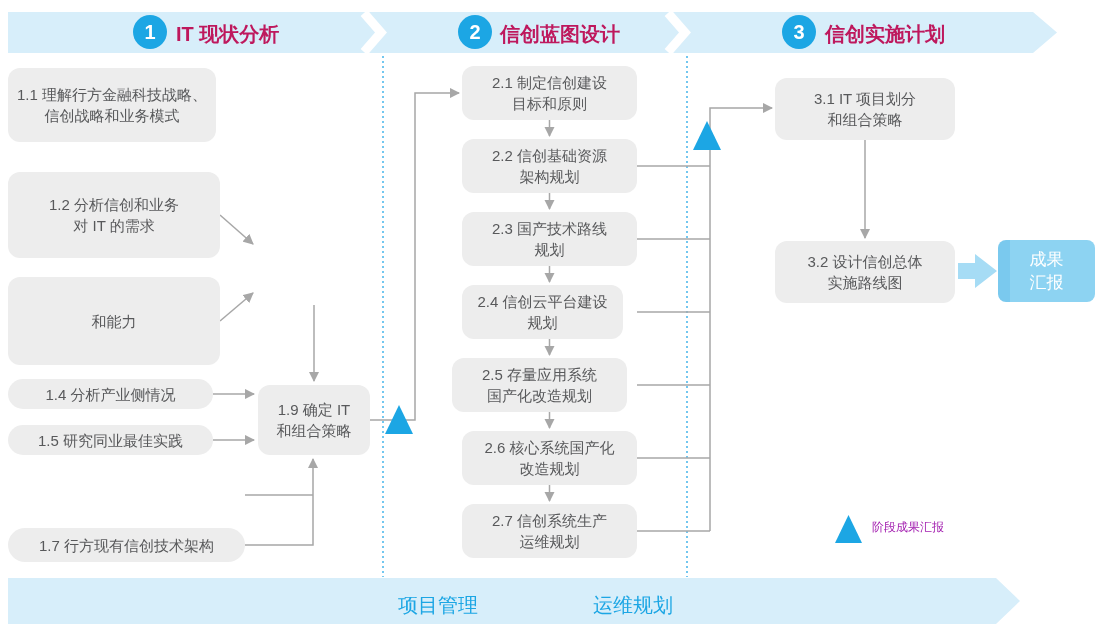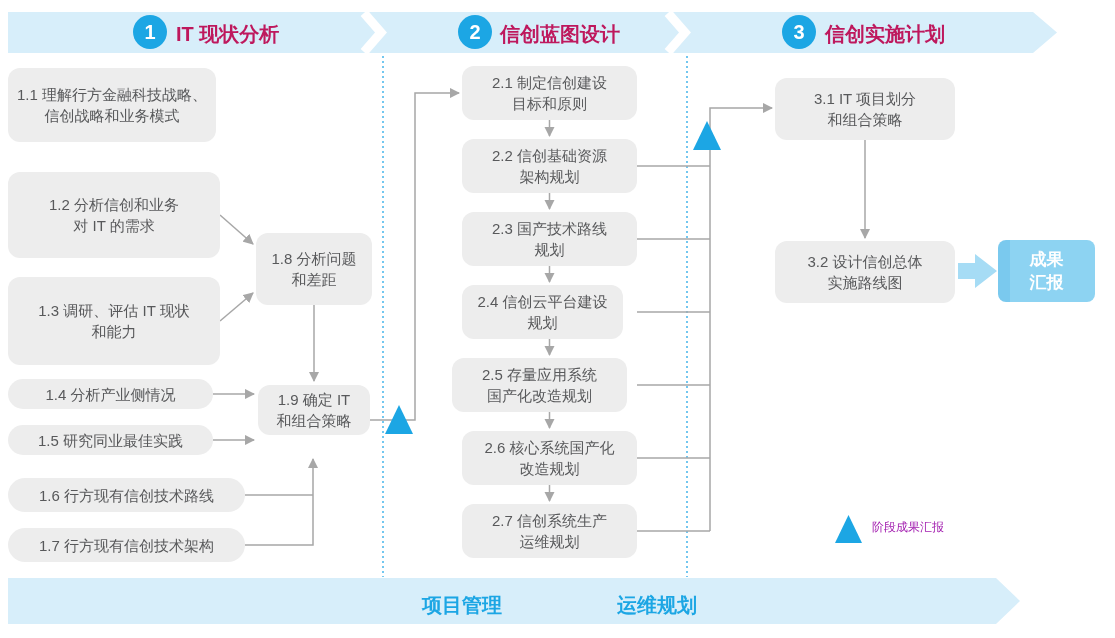--- a/index.html
+++ b/index.html
@@ -25,31 +25,31 @@
   .gbox{
     position:absolute;background:#ededed;border-radius:12px;color:#58595b;
     font-size:15px;line-height:21px;display:flex;flex-direction:column;
     align-items:center;justify-content:center;text-align:center;z-index:3;
   }
   .gbox .ln{white-space:nowrap;}
   .pill{border-radius:17px;}
   .result{
     position:absolute;left:998px;top:240px;width:97px;height:62px;border-radius:8px;
     background:linear-gradient(90deg,#7ac9ee 0 12px,#8dd3f2 12px);
-    color:#ffffff;font-weight:bold;font-size:17px;line-height:23px;
+    color:#ffffff;font-weight:normal;font-size:17px;line-height:23px;
     display:flex;flex-direction:column;align-items:center;justify-content:center;
     text-align:center;z-index:3;
   }
   .legend-label{
     position:absolute;left:872px;top:519px;color:#a21caf;font-weight:normal;
     font-size:12px;white-space:nowrap;z-index:3;
   }
   .footer-label{
-    position:absolute;top:592px;color:#1ca6e4;font-weight:bold;font-size:20px;
-    white-space:nowrap;z-index:3;margin-left:24px;
+    position:absolute;top:592px;color:#1ca6e4;font-weight:normal;font-size:20px;
+    white-space:nowrap;z-index:3;
   }
   svg.wires{position:absolute;left:0;top:0;z-index:2;}
 </style>
 </head>
 <body>
 
 <div class="canvas">
 
   <div class="band top"></div>
   <div class="band bottom"></div>
@@ -118,40 +118,32 @@
 
   <div class="gbox" style="left:8px;top:68px;width:208px;height:74px">
     <div class="ln">1.1 理解行方金融科技战略、</div>
     <div class="ln">信创战略和业务模式</div>
   </div>
   <div class="gbox" style="left:8px;top:172px;width:212px;height:86px">
     <div class="ln">1.2 分析信创和业务</div>
     <div class="ln">对 IT 的需求</div>
   </div>
   <div class="gbox" style="left:8px;top:277px;width:212px;height:88px">
-    <div class="ln">1.3 调研、评估 IT 现状</div>
     <div class="ln">和能力</div>
   </div>
   <div class="gbox pill" style="left:8px;top:379px;width:205px;height:30px">
     <div class="ln">1.4 分析产业侧情况</div>
   </div>
   <div class="gbox pill" style="left:8px;top:425px;width:205px;height:30px">
     <div class="ln">1.5 研究同业最佳实践</div>
   </div>
-  <div class="gbox pill" style="left:8px;top:478px;width:237px;height:34px">
-    <div class="ln">1.6 行方现有信创技术路线</div>
-  </div>
   <div class="gbox pill" style="left:8px;top:528px;width:237px;height:34px">
     <div class="ln">1.7 行方现有信创技术架构</div>
   </div>
-  <div class="gbox" style="left:256px;top:233px;width:116px;height:72px">
-    <div class="ln">1.8 分析问题</div>
-    <div class="ln">和差距</div>
-  </div>
-  <div class="gbox" style="left:258px;top:385px;width:112px;height:50px">
+  <div class="gbox" style="left:258px;top:385px;width:112px;height:70px">
     <div class="ln">1.9 确定 IT</div>
     <div class="ln">和组合策略</div>
   </div>
 
   <div class="gbox" style="left:462px;top:66px;width:175px;height:54px">
     <div class="ln">2.1 制定信创建设</div>
     <div class="ln">目标和原则</div>
   </div>
   <div class="gbox" style="left:462px;top:139px;width:175px;height:54px">
     <div class="ln">2.2 信创基础资源</div>

